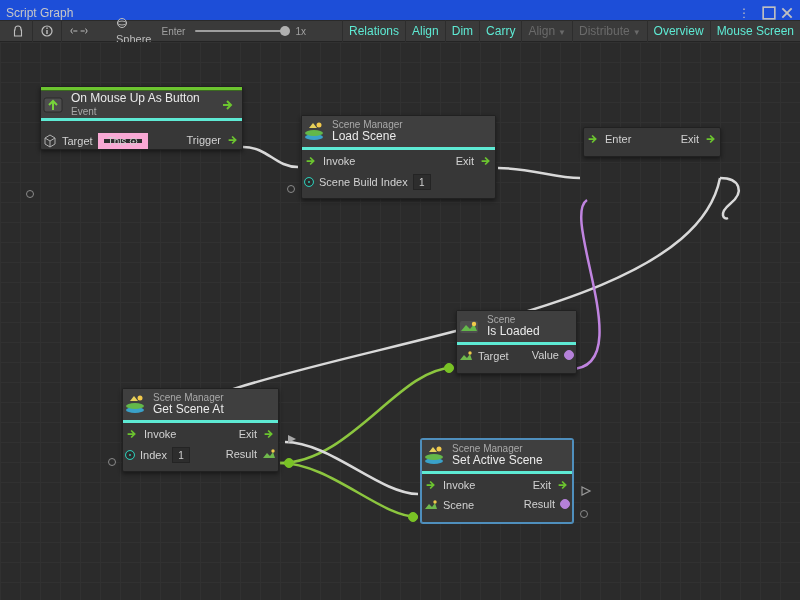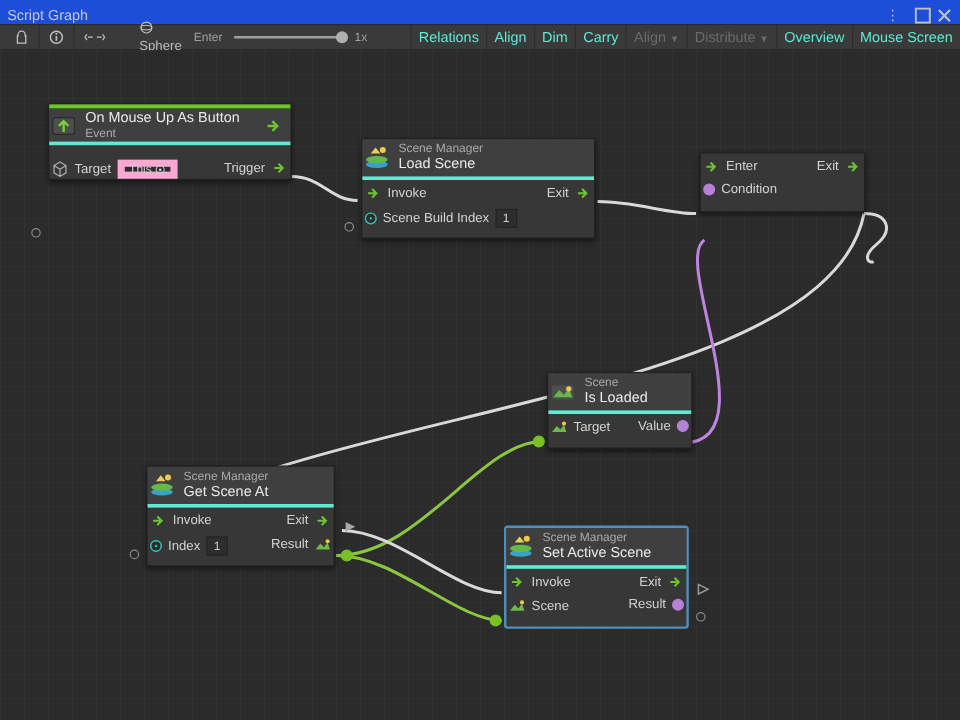--- a/index.html
+++ b/index.html
@@ -400,27 +400,20 @@
         </div>
         <div class="r">
           <span class="label">Exit</span>
           <span class="arrow out">
               <svg viewBox="0 0 16 16">
                 <path d="M3 8 H10 M7 4 L11 8 L7 12" stroke="#6cc52f" stroke-width="2" fill="none"></path>
               </svg>
             </span>
         </div>
       </div>
-      <div class="row">
-        <div class="l">
-          <span class="port purple"></span>
-          <span class="label">Condition</span>
-        </div>
-        <div class="r"></div>
-      </div>
     </div>
   </div>
 
   <div class="node" style="left:456px; top:268px; width:121px;">
     <div class="head">
       <span class="ico24">
         <svg viewBox="0 0 24 24">
             <rect x="3" y="6" width="18" height="12" rx="2" fill="#4e4e4e"></rect>
             <path d="M4 16 L9 10 L13 14 L17 9 L20 16 Z" fill="#64b84a"></path>
             <circle cx="17" cy="9" r="2.2" fill="#f0c94a"></circle>

